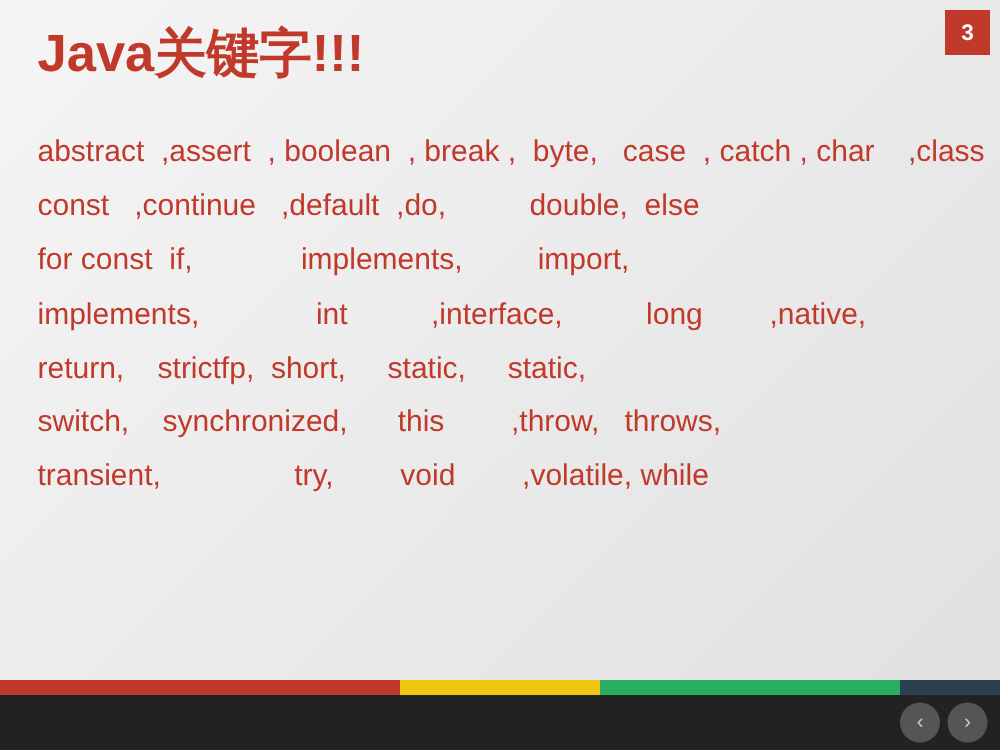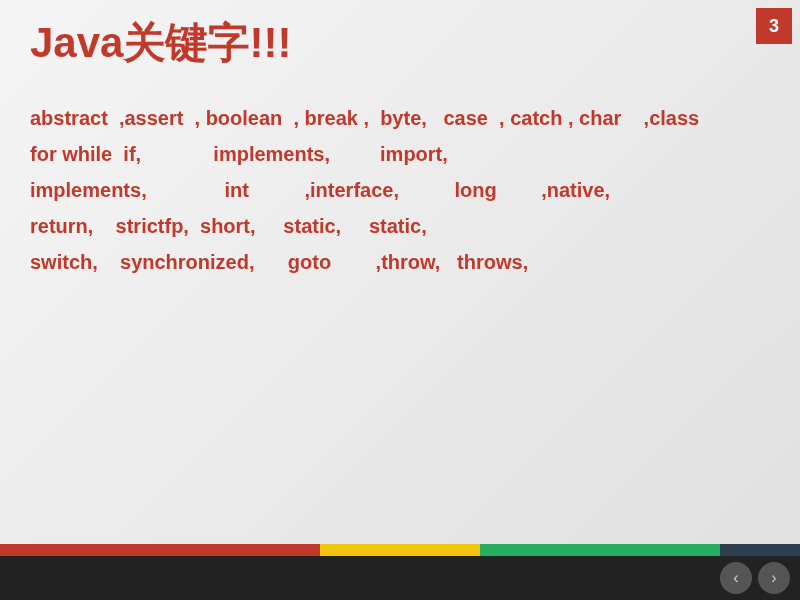--- a/index.html
+++ b/index.html
@@ -43,24 +43,23 @@
       font-weight: bold;
       color: #c0392b;
       line-height: 1.2;
     }
 
     .content {
       position: absolute;
       top: 100px;
       left: 30px;
       right: 30px;
-      font-size: 20px;
+      font-size: 24px;
       line-height: 1.8;
       color: #c0392b;
-      font-weight: bold;
     }
 
     .keyword-line {
       display: block;
       white-space: pre;
     }
 
     .bottom-bar {
       position: absolute;
       bottom: 44px;
@@ -108,24 +107,26 @@
 
 <div class="slide">
 
   <div class="slide-number">3</div>
 
   <div class="title">Java关键字!!!</div>
 
   <div class="content">
 
   <span class="keyword-line">abstract  ,assert  , boolean  , break ,  byte,   case  , catch , char    ,class</span>
-      <span class="keyword-line">for while  if,             implements,         import,</span>
+      <span class="keyword-line">const   ,continue   ,default  ,do,          double,  else</span>
+      <span class="keyword-line">for const  if,             implements,         import,</span>
       <span class="keyword-line">implements,              int          ,interface,          long        ,native,</span>
       <span class="keyword-line">return,    strictfp,  short,     static,     static,</span>
-      <span class="keyword-line">switch,    synchronized,      goto        ,throw,   throws,</span>
+      <span class="keyword-line">switch,    synchronized,      this        ,throw,   throws,</span>
+      <span class="keyword-line">transient,                try,        void        ,volatile, while</span>
     </div>
 
   <div class="bottom-bar">
     <div class="bar-red"></div>
     <div class="bar-yellow"></div>
     <div class="bar-green"></div>
     <div class="bar-dark"></div>
   </div>
 
   <div class="footer">

